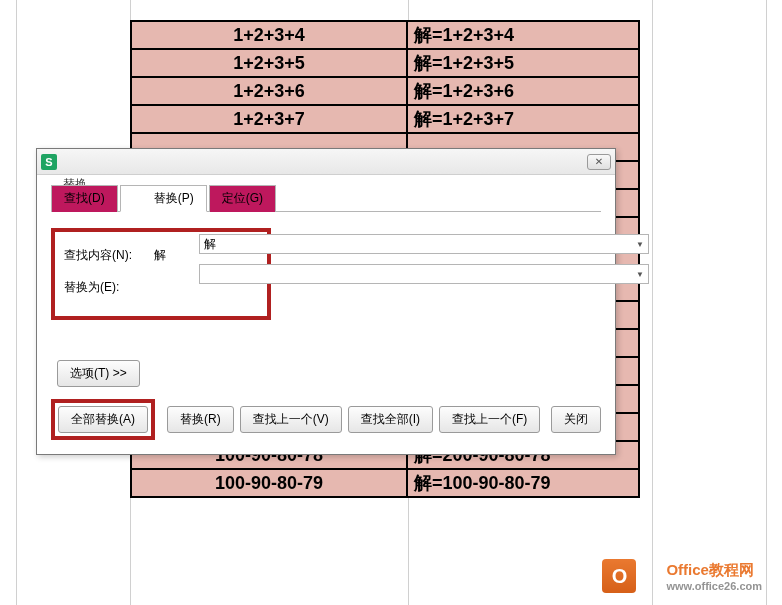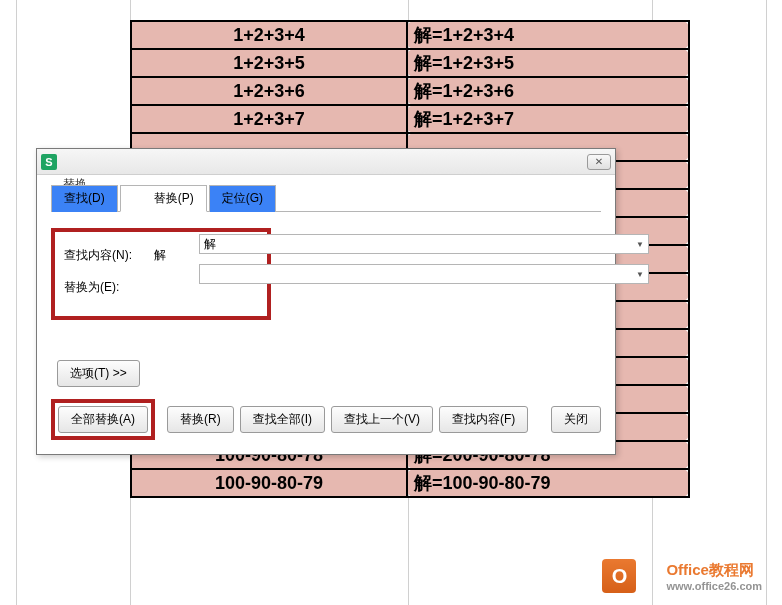--- a/index.html
+++ b/index.html
@@ -22,21 +22,21 @@
     .spreadsheet td {
       border: 2px solid #000;
       background: #e6b8b0;
       height: 28px;
       padding: 0 6px;
       font-weight: bold;
       font-size: 18px;
       font-family: "Arial Black", Arial, sans-serif;
     }
     .col-a { width: 276px; text-align: center; }
-    .col-b { width: 282px; text-align: left; border-radius: 7px; }
+    .col-b { width: 232px; text-align: left; }
     
     
     .grid-lines {
       position: absolute;
       top: 0;
       left: 0;
       width: 100%;
       height: 100%;
       pointer-events: none;
     }
@@ -99,21 +99,21 @@
     
     .tabs {
       display: flex;
       border-bottom: 1px solid #b5b5b5;
       margin-bottom: 16px;
     }
     .tab {
       padding: 4px 12px;
       border: 1px solid #b5b5b5;
       border-bottom: none;
-      background: #3b82f6;
+      background: #be185d;
       margin-right: 2px;
       margin-bottom: -1px;
       cursor: pointer;
       font-size: 12px;
     }
     .tab.active {
       background: #fff;
       border-bottom: 1px solid #fff;
       padding-left: 33px;
     }
@@ -343,23 +343,23 @@
 
     <div class="options-btn-row">
       <button class="btn">选项(T) &gt;&gt;</button>
     </div>
 
     <div class="button-row">
       <span class="highlight-all">
         <button class="btn" style="margin-left:0">全部替换(A)</button>
       </span>
       <button class="btn">替换(R)</button>
+      <button class="btn">查找上一个(V)</button>
       <button class="btn">查找全部(I)</button>
-      <button class="btn">查找上一个(V)</button>
-      <button class="btn">查找内容(F)</button>
+      <button class="btn">查找上一个(F)</button>
       <span class="spacer"></span>
       <button class="btn">关闭</button>
     </div>
   </div>
 </div>
 
 <div class="watermark">
   <div class="logo">O</div>
   <div class="text">
     <div class="line1">Office教程网</div>

